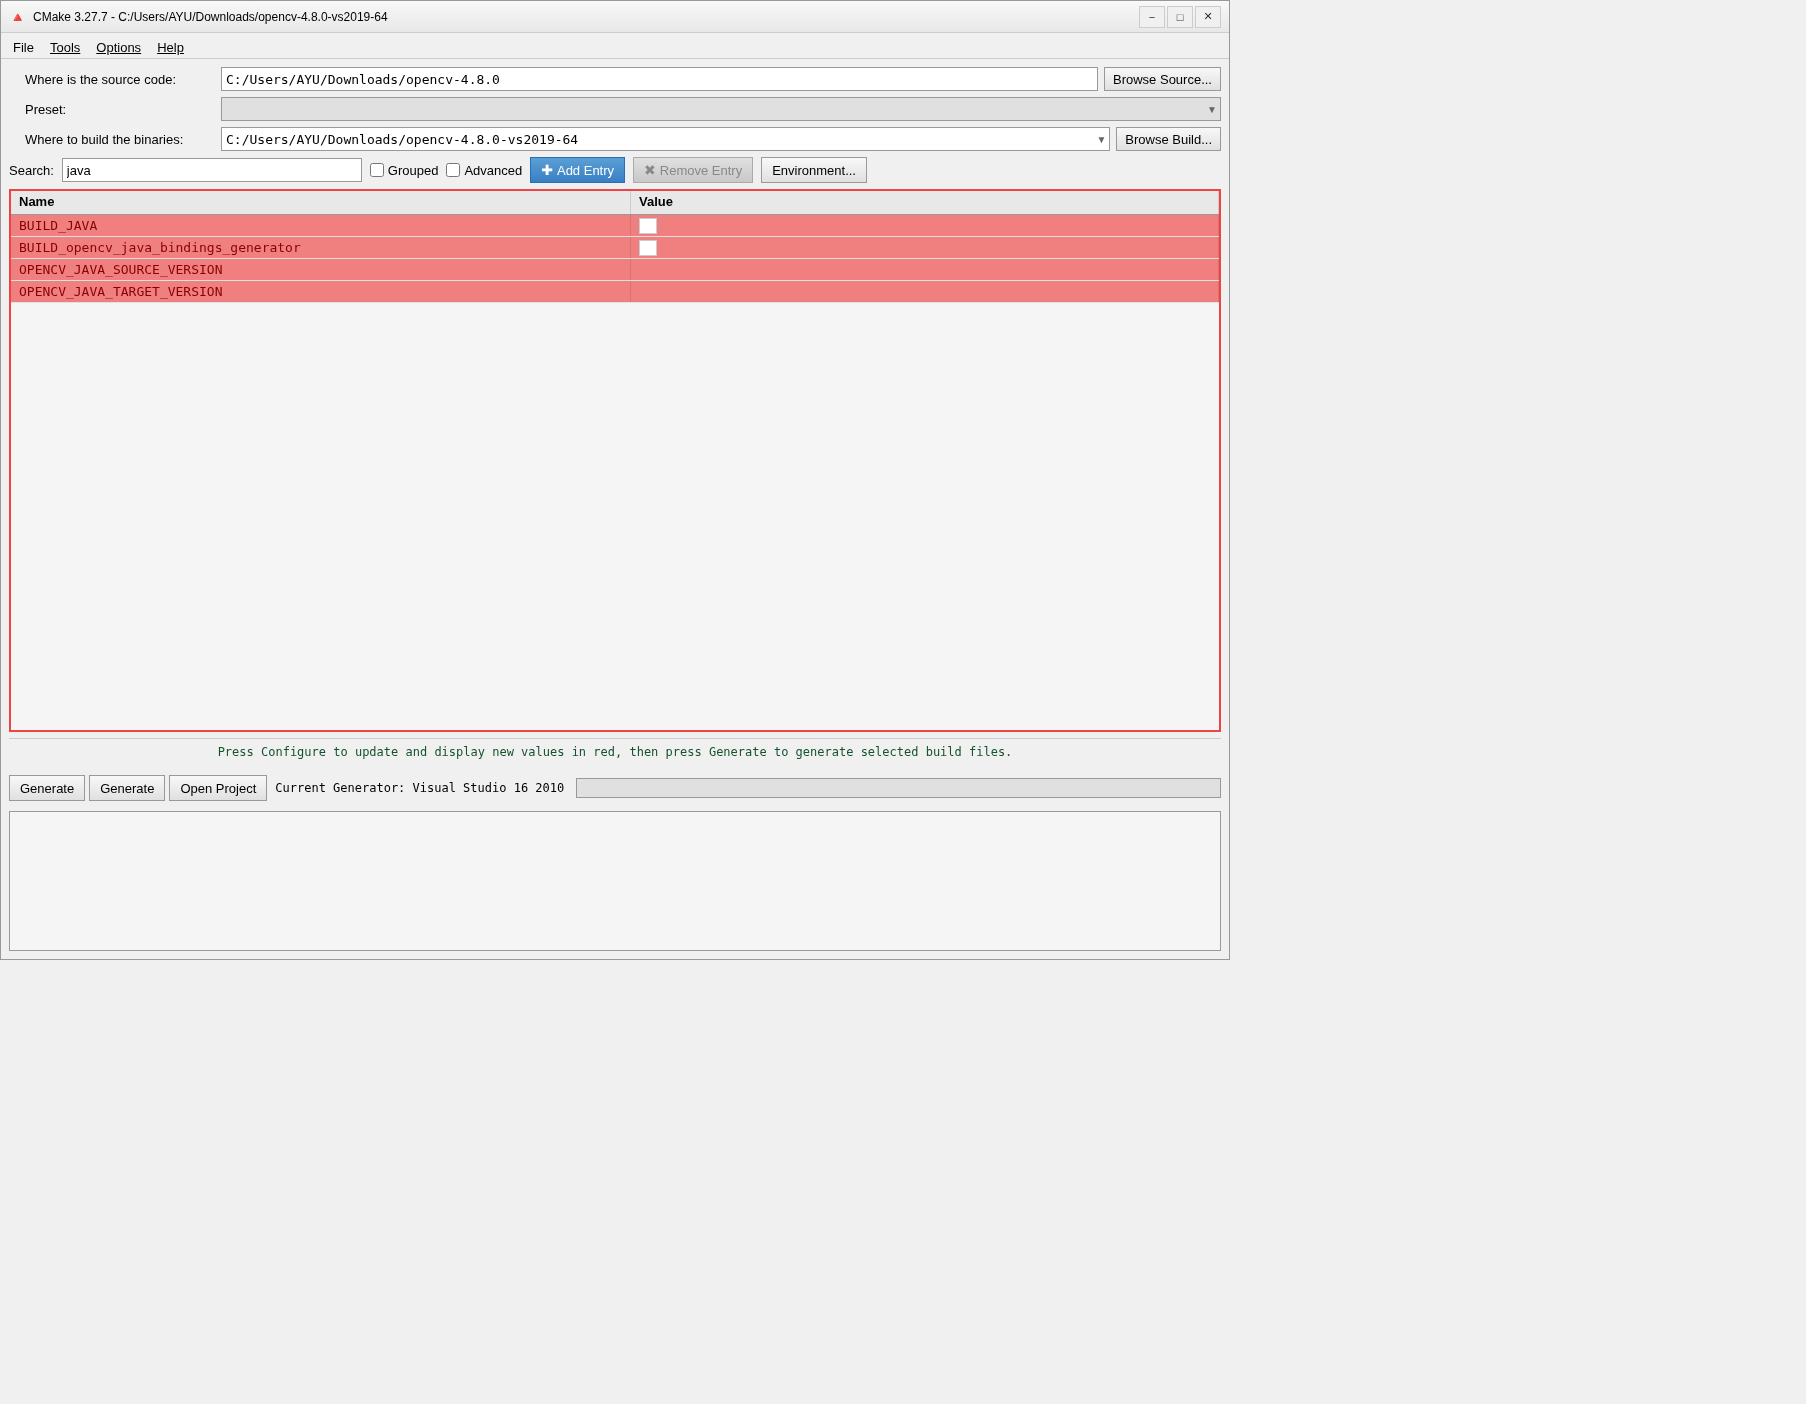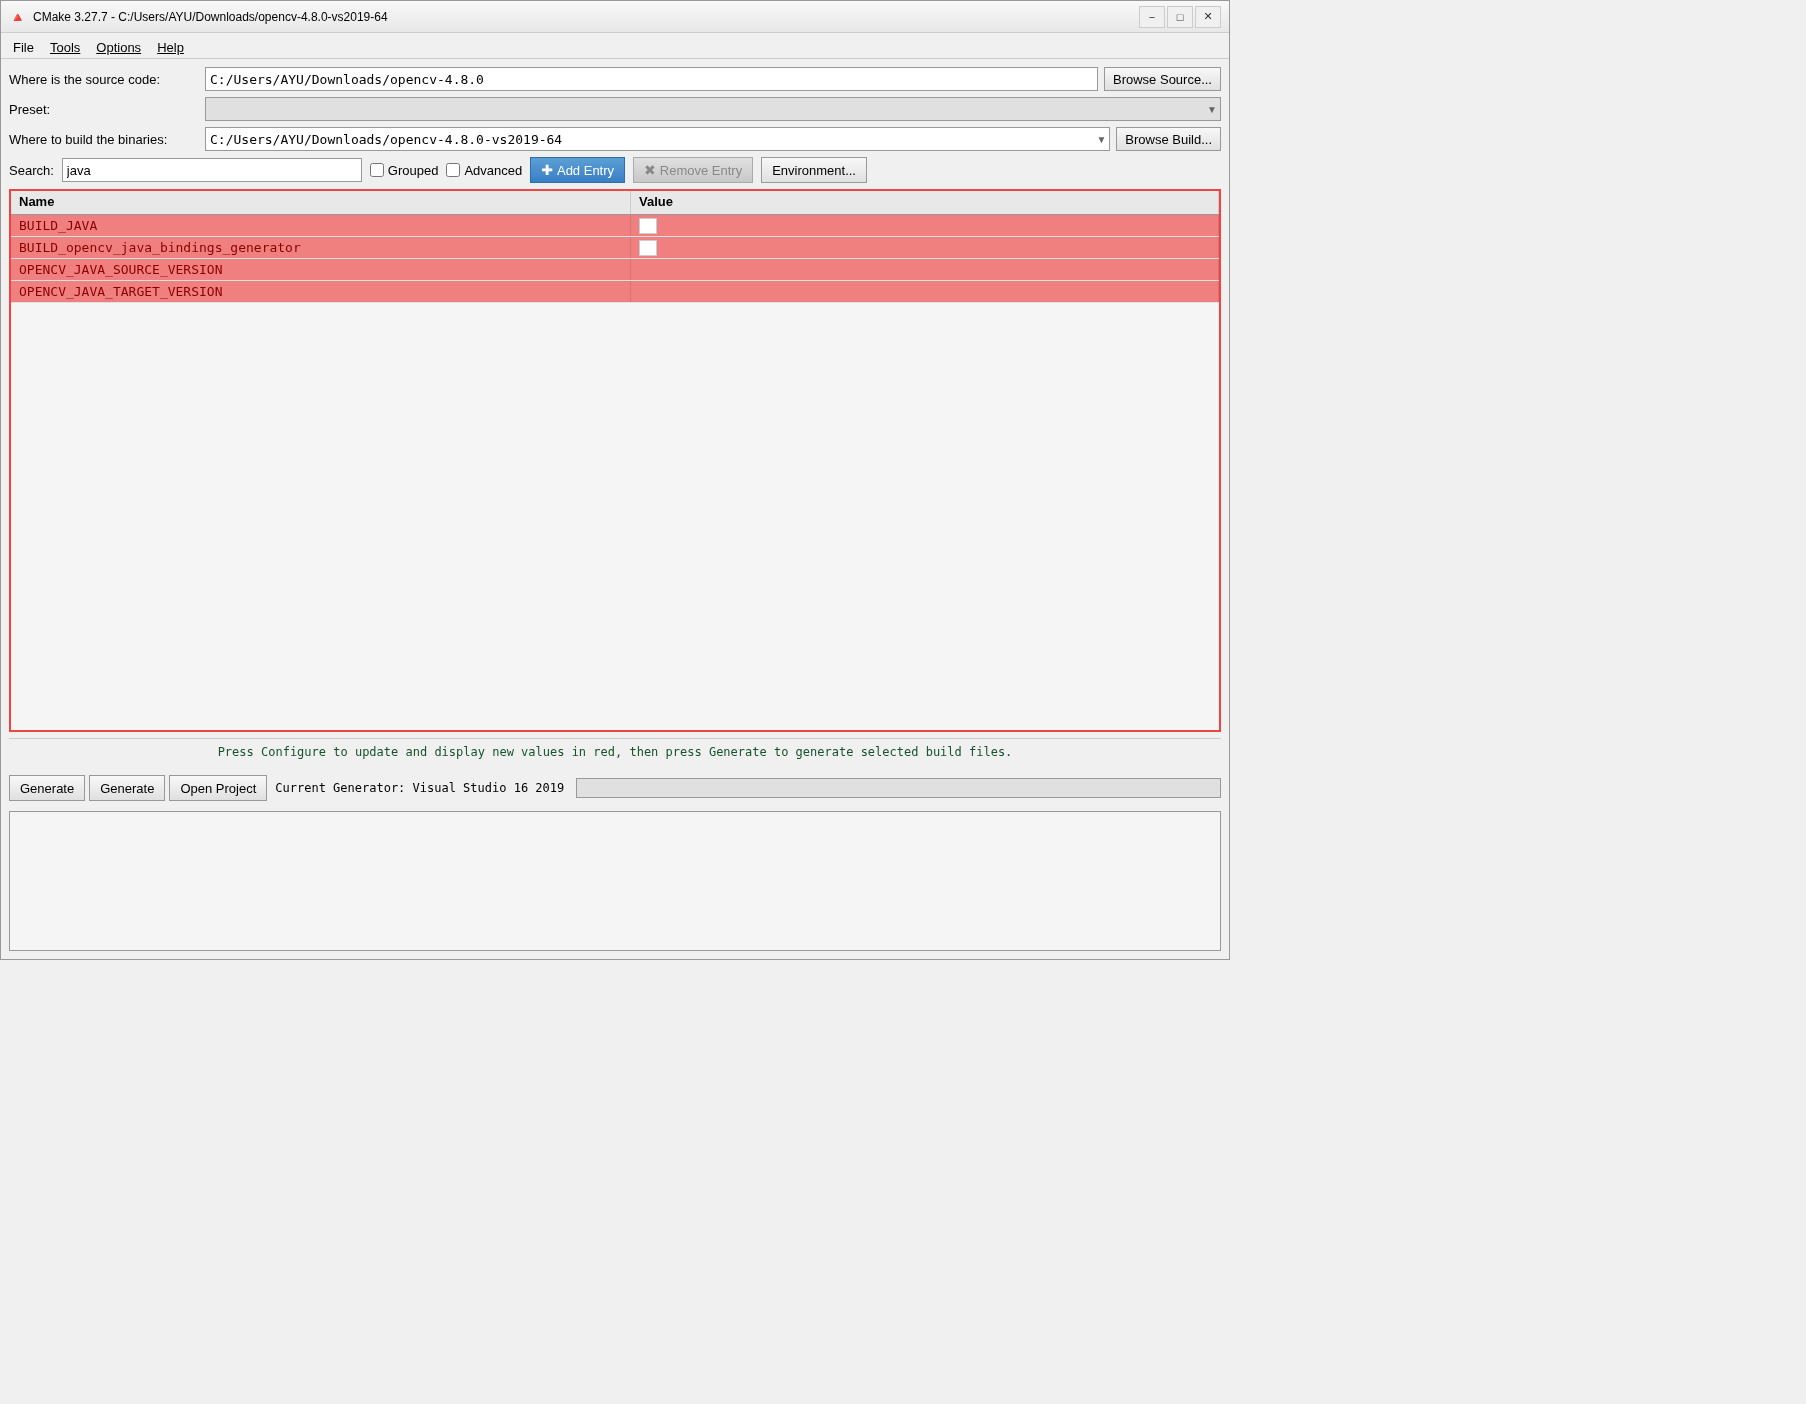--- a/index.html
+++ b/index.html
@@ -84,20 +84,21 @@
     }
     .form-row {
       display: flex;
       align-items: center;
       gap: 6px;
     }
     .form-label {
       min-width: 190px;
       font-size: 13px;
       color: #000;
+      margin-left: 16px;
     }
     .form-input {
       flex: 1;
       height: 24px;
       border: 1px solid #999;
       background: #fff;
       padding: 0 4px;
       font-size: 13px;
       font-family: monospace;
     }
@@ -386,20 +387,20 @@
         </div>
       </div>
     </div>
 
     <div class="status-bar">Press Configure to update and display new values in red, then press Generate to generate selected build files.</div>
 
     <div class="bottom-row">
       <button class="configure-btn">Generate</button>
       <button class="configure-btn">Generate</button>
       <button class="configure-btn">Open Project</button>
-      <span class="generator-text">Current Generator: Visual Studio 16 2019</span>
+      <span class="generator-text">Current Generator: Visual Studio 16 2010</span>
       <div class="progress-bar"></div>
     </div>
 
     <div class="log-area"></div>
 
   </div>
 </div>
 
 </body></html>

